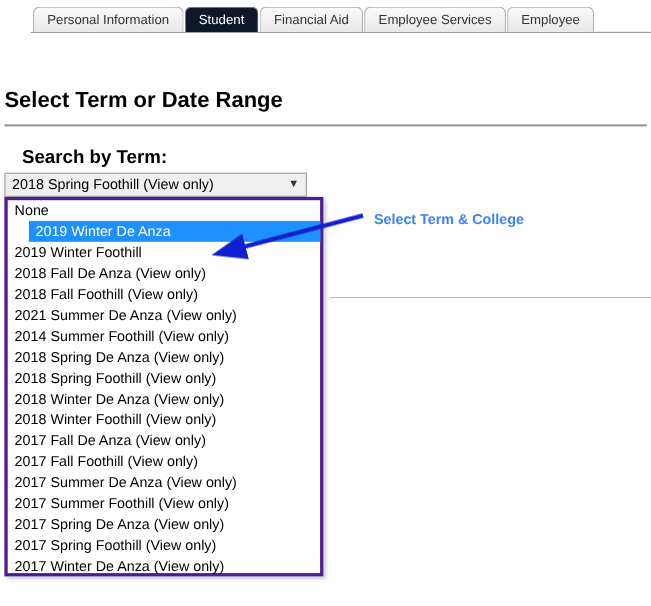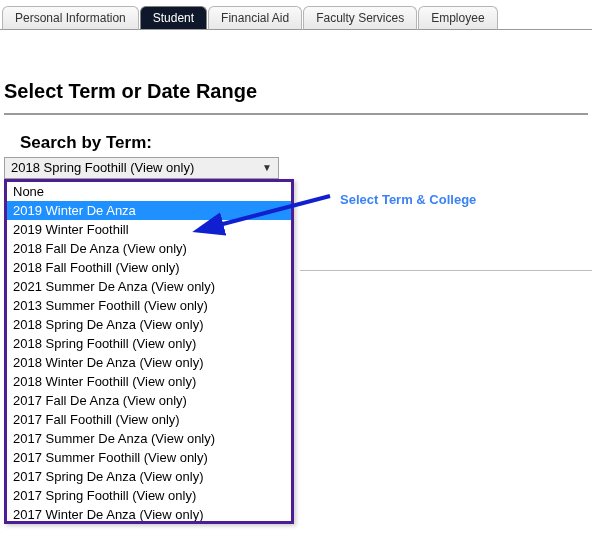--- a/index.html
+++ b/index.html
@@ -14,20 +14,21 @@
     height: 551px;
     overflow: hidden;
     position: relative;
   }
   .tabs {
     display: flex;
     align-items: flex-end;
     padding: 4px 2px 0 2px;
     border-bottom: 1px solid #999;
     height: 30px;
+    margin-left: 28px;
   }
   .tab {
     position: relative;
     padding: 4px 12px 4px 12px;
     font-size: 12px;
     color: #333;
     border-top: 1px solid #b5b5b5;
     border-left: 1px solid #b5b5b5;
     border-right: 1px solid #b5b5b5;
     border-bottom: 1px solid #999;
@@ -109,20 +110,21 @@
   .opt {
     padding: 1px 6px;
     font-size: 13px;
     line-height: 17px;
     cursor: pointer;
     white-space: nowrap;
   }
   .opt.highlight {
     background: #1e90ff;
     color: #fff;
+    margin-left: 19px;
   }
   .annotation {
     position: absolute;
     left: 340px;
     top: 192px;
     font-family: "Comic Sans MS", cursive, sans-serif;
     font-size: 13px;
     font-weight: bold;
     color: #3b82f6;
     text-align: center;
@@ -142,21 +144,21 @@
     border-top: 1px solid #bdbdbd;
   }
 </style>
 </head>
 <body>
 
 <div class="tabs">
   <div class="tab"><span>Personal Information</span></div>
   <div class="tab active"><span>Student</span></div>
   <div class="tab"><span>Financial Aid</span></div>
-  <div class="tab"><span>Faculty Services</span></div>
+  <div class="tab"><span>Employee Services</span></div>
   <div class="tab"><span>Employee</span></div>
   <div class="tabs-trail"></div>
 </div>
 
 <h2 class="page-title">Select Term or Date Range</h2>
 <hr class="rule">
 
 <div class="label">Search by Term:</div>
 
 <div class="select-box">
@@ -165,21 +167,21 @@
     <span class="caret">▼</span>
   </div>
   <div class="dropdown">
     <div class="dropdown-inner" id="dropdown-inner">
         <div class="opt">None</div>
         <div class="opt highlight">2019 Winter De Anza</div>
         <div class="opt">2019 Winter Foothill</div>
         <div class="opt">2018 Fall De Anza (View only)</div>
         <div class="opt">2018 Fall Foothill (View only)</div>
         <div class="opt">2021 Summer De Anza (View only)</div>
-        <div class="opt">2013 Summer Foothill (View only)</div>
+        <div class="opt">2014 Summer Foothill (View only)</div>
         <div class="opt">2018 Spring De Anza (View only)</div>
         <div class="opt">2018 Spring Foothill (View only)</div>
         <div class="opt">2018 Winter De Anza (View only)</div>
         <div class="opt">2018 Winter Foothill (View only)</div>
         <div class="opt">2017 Fall De Anza (View only)</div>
         <div class="opt">2017 Fall Foothill (View only)</div>
         <div class="opt">2017 Summer De Anza (View only)</div>
         <div class="opt">2017 Summer Foothill (View only)</div>
         <div class="opt">2017 Spring De Anza (View only)</div>
         <div class="opt">2017 Spring Foothill (View only)</div>

